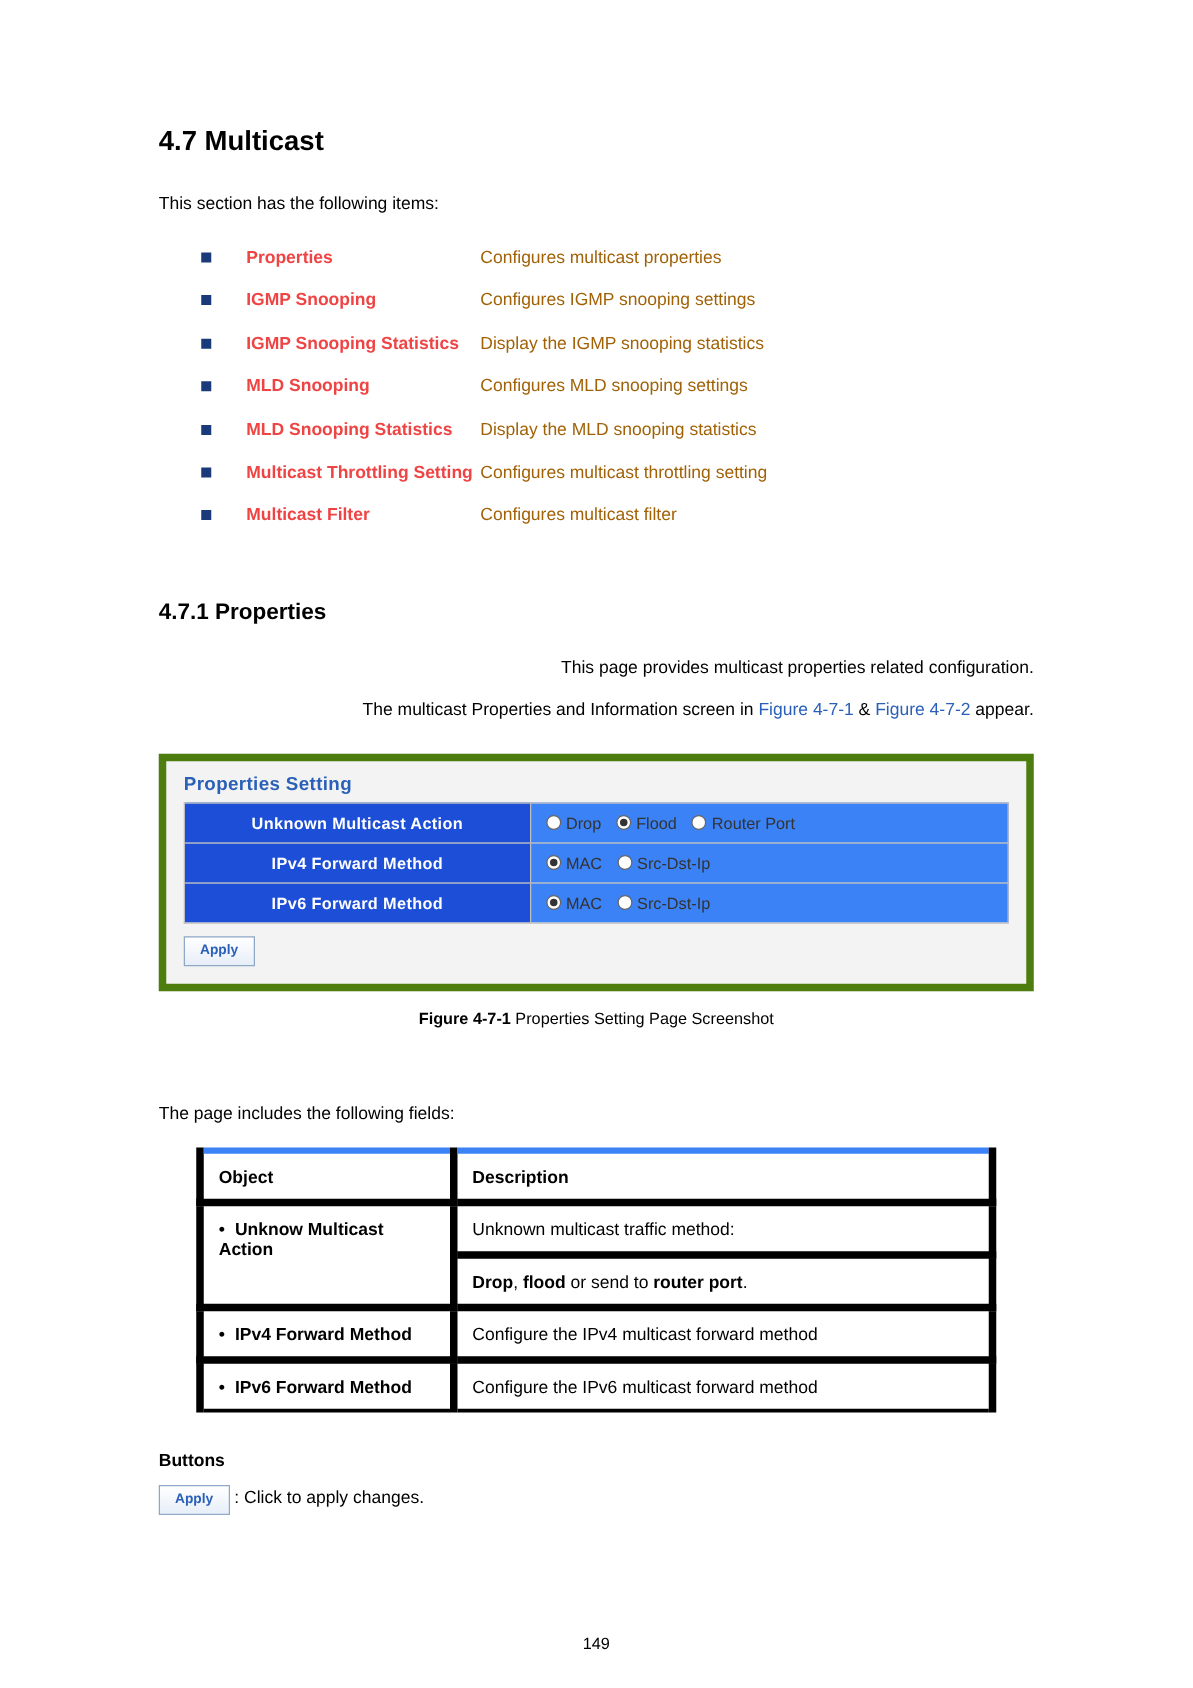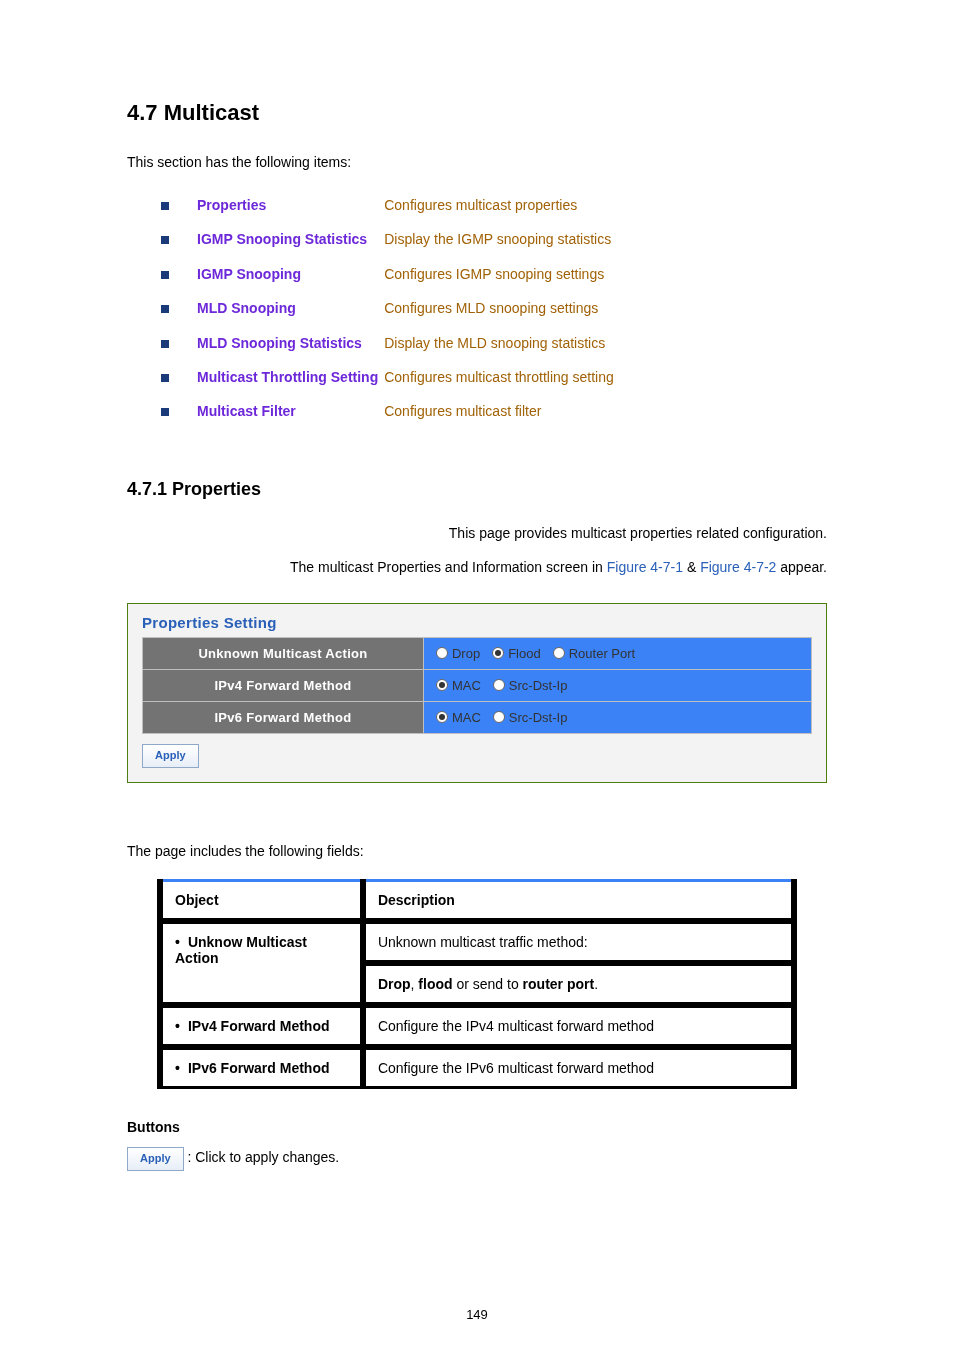--- a/index.html
+++ b/index.html
@@ -37,21 +37,21 @@
     line-height: 1.6;
   }
   .sq-bullet {
     width: 8px;
     height: 8px;
     background: #1b3a7a;
     display: inline-block;
     margin-top: 5px;
   }
   .item-label {
-    color: #6d28d9;
+    color: #ef4444;
     font-weight: bold;
     padding-right: 20px;
   }
   .item-desc {
     color: #a16207;
   }
 
   h3.sub-title {
     font-size: 18px;
     font-weight: bold;
@@ -62,21 +62,21 @@
     line-height: 1.9;
     margin: 0 0 8px 0;
     text-align: right;
   }
   .inline-link {
     color: #2a60b8;
   }
 
   
   .panel {
-    border: 1px solid #4d7c0f;
+    border: 6px solid #4d7c0f;
     background: #f3f3f3;
     margin-top: 22px;
     padding: 0;
   }
   .panel-title {
     color: #2a60b8;
     font-weight: bold;
     font-size: 15px;
     padding: 10px 14px 6px 14px;
     letter-spacing: 0.3px;
@@ -86,21 +86,21 @@
     margin: 0 14px 0 14px;
     border-collapse: collapse;
     font-size: 13px;
   }
   table.form-table th, table.form-table td {
     border: 1px solid #bfbfbf;
     padding: 8px 12px;
     text-align: left;
   }
   table.form-table th.label-col {
-    background: #737373;
+    background: #1d4ed8;
     color: #ffffff;
     font-weight: bold;
     text-align: center;
     width: 42%;
     letter-spacing: 0.3px;
   }
   table.form-table td.val-col {
     background: #3b82f6;
     color: #333;
   }
@@ -165,21 +165,21 @@
     background: #ffffff;
     font-weight: bold;
     text-align: left;
     padding: 10px 12px;
   }
   table.desc-table td {
     padding: 10px 12px;
     vertical-align: top;
   }
   table.desc-table th, table.desc-table td { border: 6px solid #000000; }
-  table.desc-table tr.head-row th { border-top: 3px solid #3b82f6; }
+  table.desc-table tr.head-row th { border-top: 5px solid #3b82f6; }
   table.desc-table tr.last-row td { border-bottom: 3px solid #000; }
   table.desc-table .obj-col { width: 32%; }
   .dot-bullet::before {
     content: "\2022";
     margin-right: 8px;
   }
   .bold { font-weight: bold; }
 
   .buttons-heading {
     font-size: 14px;
@@ -207,27 +207,27 @@
 
   <table class="items-table">
     <tbody id="items-body">
         <tr>
           <td style="width: 30px;"><span class="sq-bullet"></span></td>
           <td class="item-label" style="min-width: 180px;">Properties</td>
           <td class="item-desc">Configures multicast properties</td>
         </tr>
         <tr>
           <td style="width: 30px;"><span class="sq-bullet"></span></td>
+          <td class="item-label" style="min-width: 180px;">IGMP Snooping</td>
+          <td class="item-desc">Configures IGMP snooping settings</td>
+        </tr>
+        <tr>
+          <td style="width: 30px;"><span class="sq-bullet"></span></td>
           <td class="item-label" style="min-width: 180px;">IGMP Snooping Statistics</td>
           <td class="item-desc">Display the IGMP snooping statistics</td>
-        </tr>
-        <tr>
-          <td style="width: 30px;"><span class="sq-bullet"></span></td>
-          <td class="item-label" style="min-width: 180px;">IGMP Snooping</td>
-          <td class="item-desc">Configures IGMP snooping settings</td>
         </tr>
         <tr>
           <td style="width: 30px;"><span class="sq-bullet"></span></td>
           <td class="item-label" style="min-width: 180px;">MLD Snooping</td>
           <td class="item-desc">Configures MLD snooping settings</td>
         </tr>
         <tr>
           <td style="width: 30px;"><span class="sq-bullet"></span></td>
           <td class="item-label" style="min-width: 180px;">MLD Snooping Statistics</td>
           <td class="item-desc">Display the MLD snooping statistics</td>
@@ -271,20 +271,23 @@
             <th class="label-col">IPv6 Forward Method</th>
             <td class="val-col"><span class="radio-dot checked"></span><span class="radio-label">MAC</span><span class="radio-dot"></span><span class="radio-label">Src-Dst-Ip</span></td>
           </tr>
         </tbody>
     </table>
     <div class="apply-bar">
       <span class="btn-apply">Apply</span>
     </div>
   </div>
 
+  <div class="fig-caption">
+    <span class="fig-id">Figure 4-7-1</span><span> Properties Setting Page Screenshot</span>
+  </div>
 
   <div class="fields-intro">The page includes the following fields:</div>
 
   <table class="desc-table">
     <tbody>
         <tr class="head-row">
       <th class="obj-col">Object</th>
       <th>Description</th>
     </tr>
     <tr>

